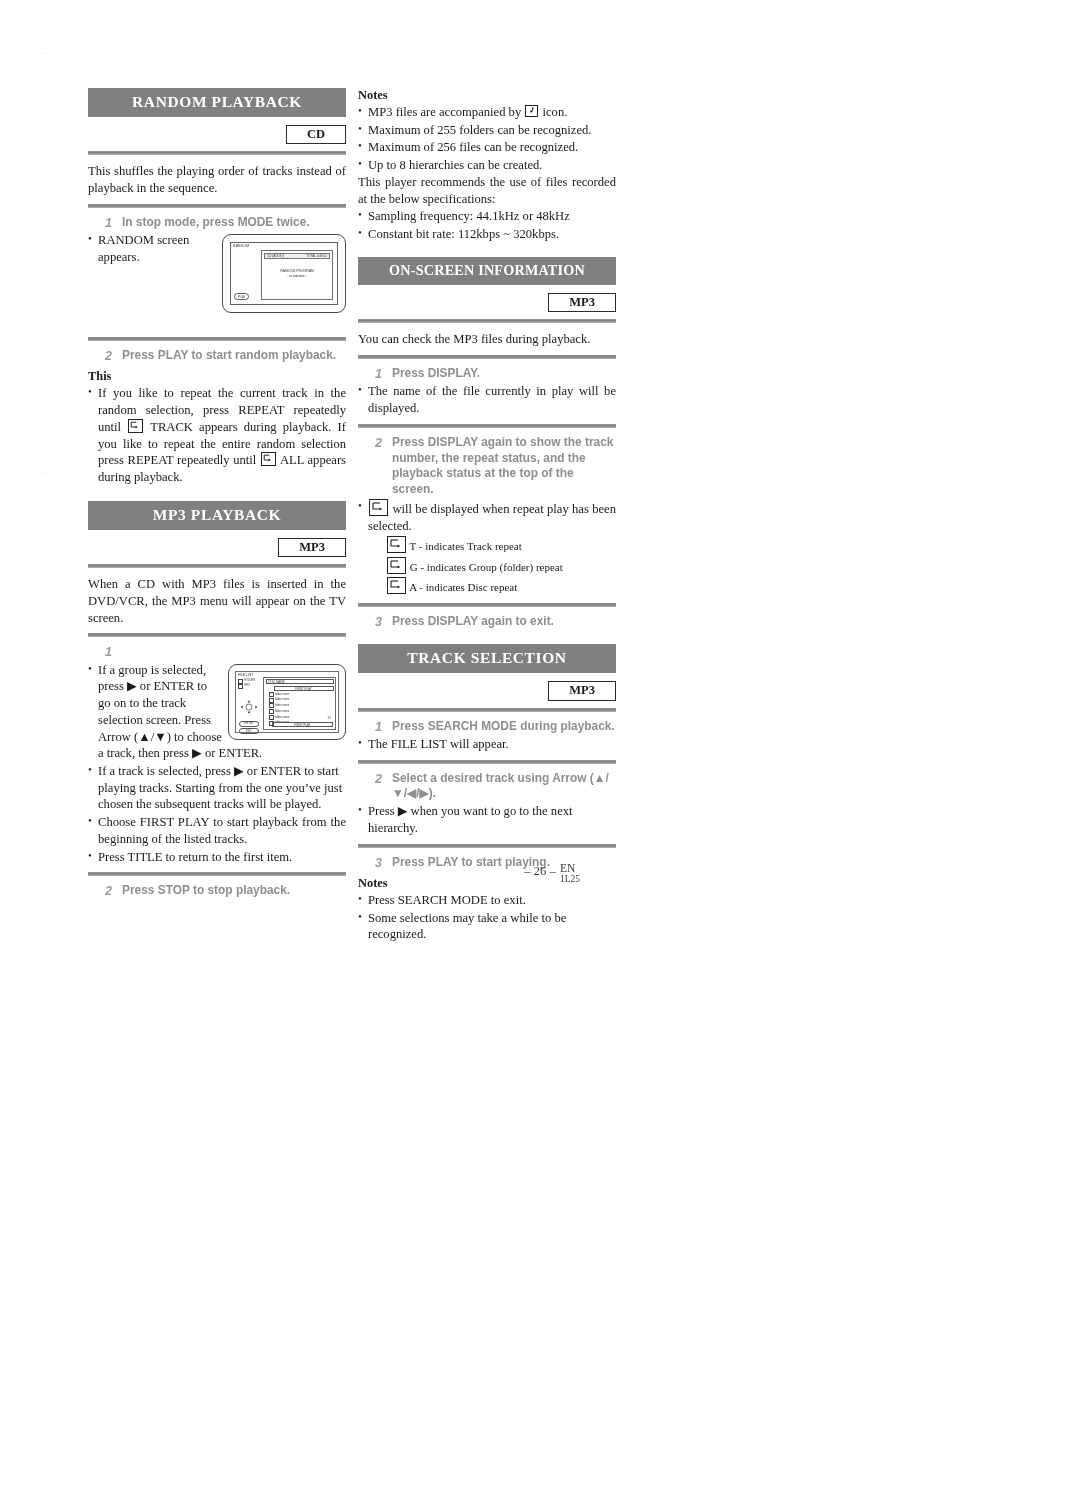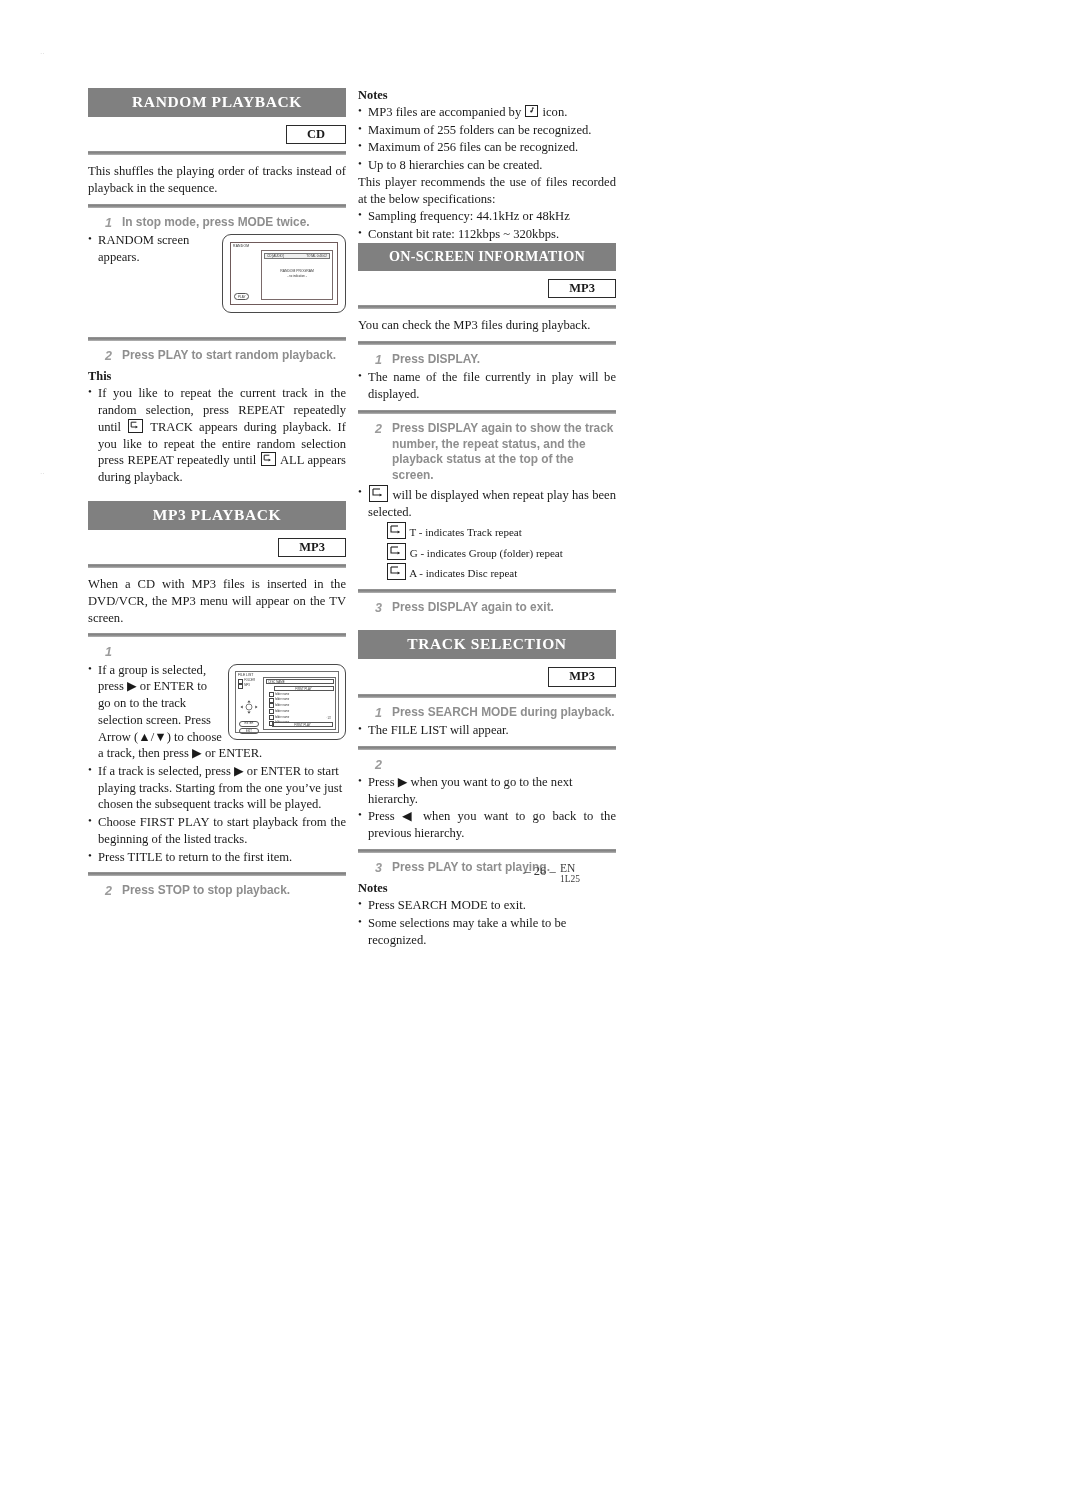--- a/index.html
+++ b/index.html
@@ -290,21 +290,21 @@
       <li class="nj">Maximum of 255 folders can be recognized.</li>
       <li class="nj">Maximum of 256 files can be recognized.</li>
       <li class="nj">Up to 8 hierarchies can be created.</li>
     </ul>
     <div class="plain">This player recommends the use of files recorded at the below specifications:</div>
     <ul class="bul">
       <li class="nj">Sampling frequency: 44.1kHz or 48kHz</li>
       <li class="nj">Constant bit rate: 112kbps ~ 320kbps.</li>
     </ul>
 
-    <div class="sec-bar small" style="">ON-SCREEN INFORMATION</div>
+    <div class="sec-bar small" style="margin-top:14px;">ON-SCREEN INFORMATION</div>
     <div class="badge-row">
       <span class="badge">MP3</span>
     </div>
     <div class="rule-thick"></div>
     <div class="body-text nj">You can check the MP3 files during playback.</div>
     <div class="rule-thick"></div>
 
     <div class="step">
       <div class="step-num">1</div>
       <div class="step-txt">Press DISPLAY.</div>
@@ -371,24 +371,24 @@
       <div class="step-num">1</div>
       <div class="step-txt">Press SEARCH MODE during playback.</div>
     </div>
     <ul class="bul">
       <li class="nj">The FILE LIST will appear.</li>
     </ul>
 
     <div class="rule-thick"></div>
     <div class="step">
       <div class="step-num">2</div>
+      <div class="step-txt">Select a desired track using Arrow (▲/▼/◀/▶).</div>
     </div>
     <ul class="bul">
       <li class="nj">Press ▶ when you want to go to the next hierarchy.</li>
-      <li>Press ◀ when you want to go back to the previous hierarchy.</li>
     </ul>
 
     <div class="rule-thick"></div>
     <div class="step">
       <div class="step-num">3</div>
       <div class="step-txt">Press PLAY to start playing.</div>
     </div>
 
     <div class="note-h">Notes</div>
     <ul class="bul">

